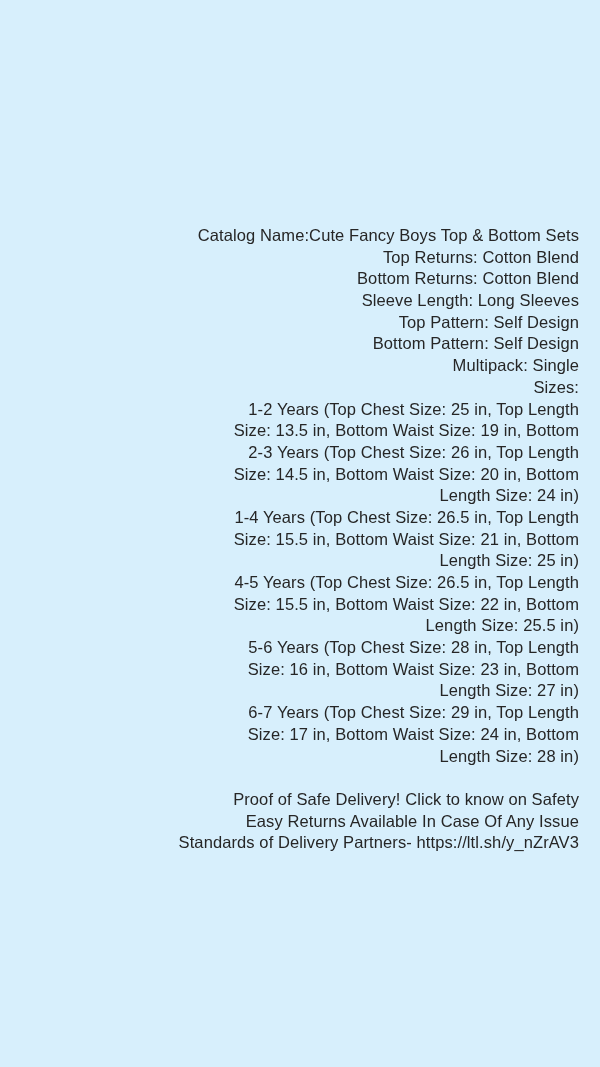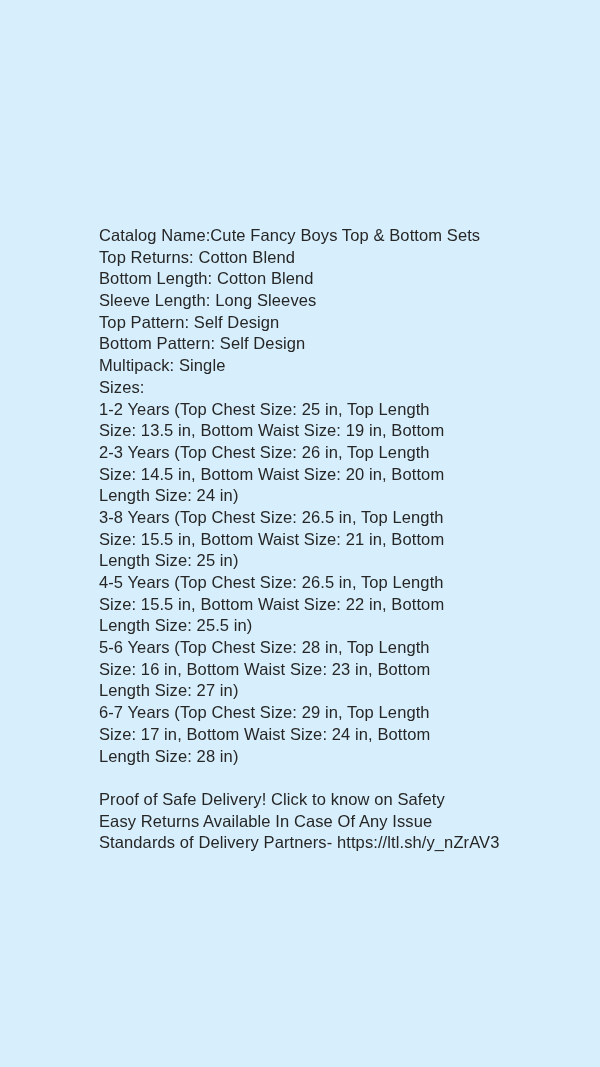--- a/index.html
+++ b/index.html
@@ -7,20 +7,21 @@
     padding: 0;
     background: #d7effc;
   }
   .canvas {
     position: relative;
     width: 600px;
     height: 1067px;
     background: #d7effc;
     overflow: hidden;
     font-family: "Liberation Sans", sans-serif;
+    text-align: right;
   }
   .textblock {
     position: absolute;
     left: 99px;
     top: 225px;
     width: 480px;
     color: #262626;
     font-size: 16.5px;
     line-height: 21.7px;
     font-weight: 400;
@@ -35,34 +36,34 @@
   }
 </style>
 </head>
 <body style="background: rgb(215, 239, 252);">
 
 <div class="canvas" style="background: rgb(215, 239, 252);">
   <div class="textblock" style="color: rgb(38, 38, 38);">
     <div class="line">Catalog Name:Cute Fancy Boys Top &amp; Bottom Sets</div>
     <div>
         <div class="line">Top Returns: Cotton Blend</div>
-        <div class="line">Bottom Length: Cotton Blend</div>
+        <div class="line">Bottom Returns: Cotton Blend</div>
         <div class="line">Sleeve Length: Long Sleeves</div>
         <div class="line">Top Pattern: Self Design</div>
         <div class="line">Bottom Pattern: Self Design</div>
         <div class="line">Multipack: Single</div>
       </div>
     <div class="line">Sizes:</div>
     <div>
         <div class="line">1-2 Years (Top Chest Size: 25 in, Top Length</div>
         <div class="line">Size: 13.5 in, Bottom Waist Size: 19 in, Bottom</div>
         <div class="line">2-3 Years (Top Chest Size: 26 in, Top Length</div>
         <div class="line">Size: 14.5 in, Bottom Waist Size: 20 in, Bottom</div>
         <div class="line">Length Size: 24 in)</div>
-        <div class="line">3-8 Years (Top Chest Size: 26.5 in, Top Length</div>
+        <div class="line">1-4 Years (Top Chest Size: 26.5 in, Top Length</div>
         <div class="line">Size: 15.5 in, Bottom Waist Size: 21 in, Bottom</div>
         <div class="line">Length Size: 25 in)</div>
         <div class="line">4-5 Years (Top Chest Size: 26.5 in, Top Length</div>
         <div class="line">Size: 15.5 in, Bottom Waist Size: 22 in, Bottom</div>
         <div class="line">Length Size: 25.5 in)</div>
         <div class="line">5-6 Years (Top Chest Size: 28 in, Top Length</div>
         <div class="line">Size: 16 in, Bottom Waist Size: 23 in, Bottom</div>
         <div class="line">Length Size: 27 in)</div>
         <div class="line">6-7 Years (Top Chest Size: 29 in, Top Length</div>
         <div class="line">Size: 17 in, Bottom Waist Size: 24 in, Bottom</div>

